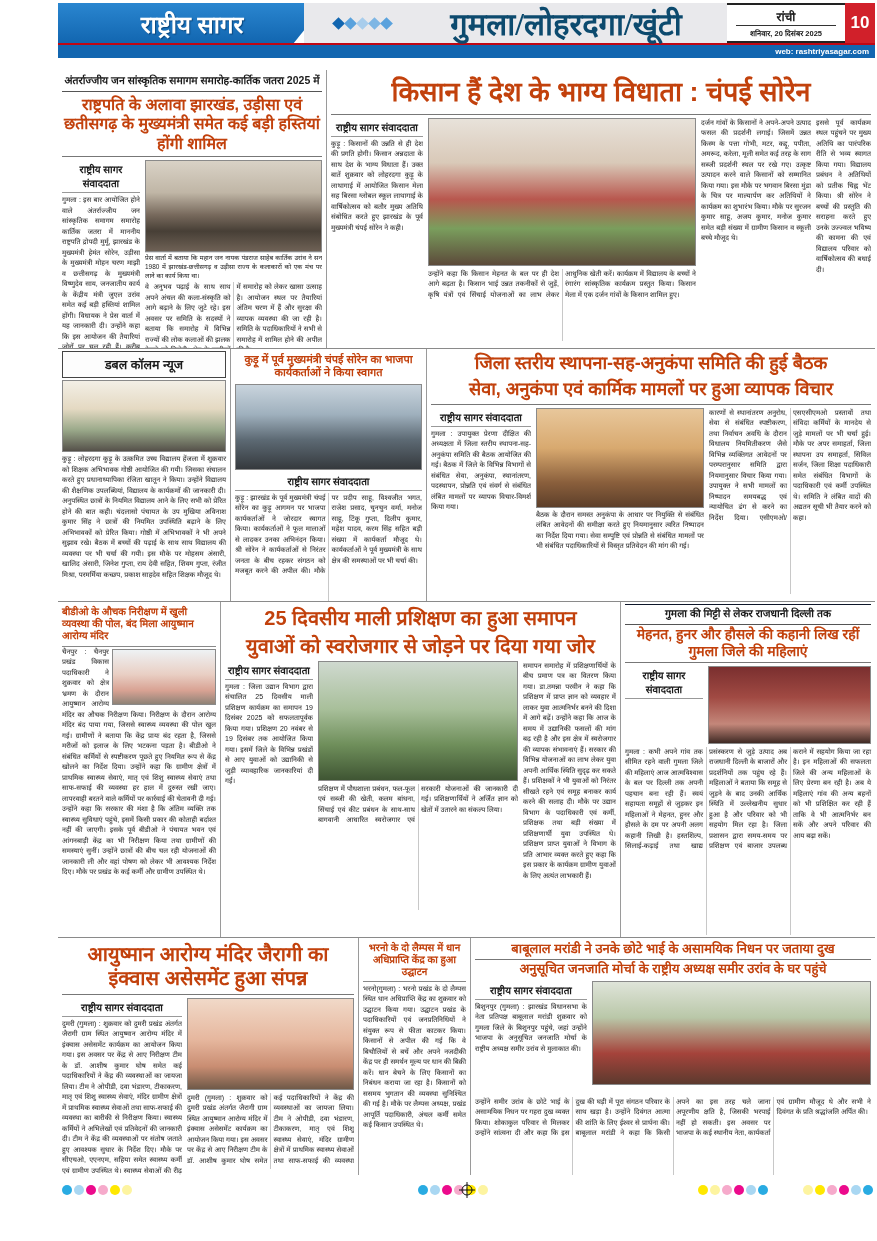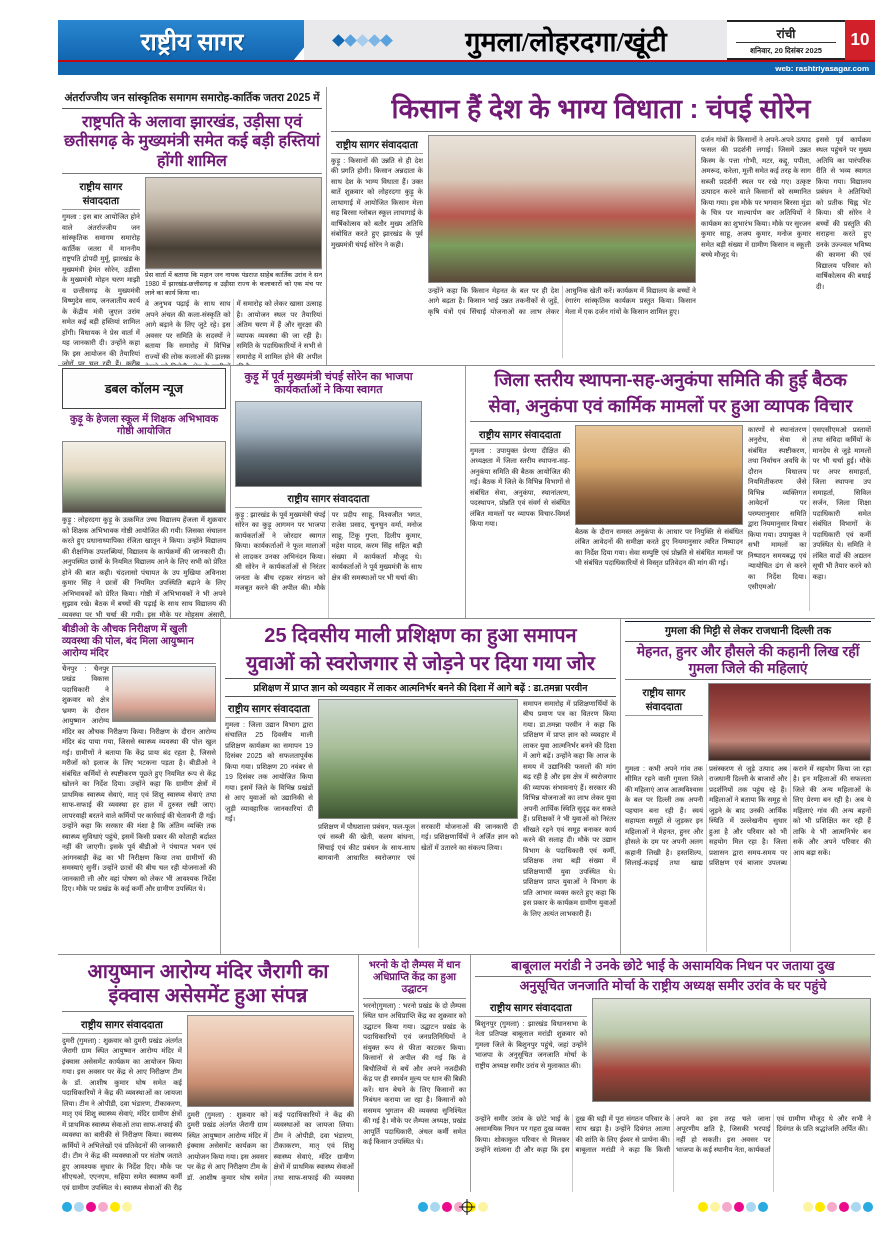--- a/index.html
+++ b/index.html
@@ -2,39 +2,39 @@
 <html lang="hi"><head>
 <meta charset="utf-8">
 <style>
   * { margin:0; padding:0; box-sizing:border-box; }
   html,body { background:#fff; }
   .page {
     position:relative; width:877px; height:1241px; margin:0 auto;
     background:#fff; overflow:hidden;
     font-family:"Liberation Sans","DejaVu Sans",sans-serif; color:#1a1a1a;
   }
-  .content { position:absolute; left:58px; top:20px; width:817px; }
+  .content { position:absolute; left:58px; top:3px; width:817px; }
 
   
   .mast { display:flex; height:40px; width:100%; }
   .mast-left {
     position:relative; width:268px; height:40px;
     background:linear-gradient(180deg,#2a86d0 0%,#1266b0 100%);
     clip-path:polygon(0 0,100% 0,88% 100%,0 100%);
     display:flex; align-items:center; justify-content:center;
   }
   .mast-left .paper-name { color:#fff; font-size:24px; font-weight:bold; text-shadow:1px 1px 1px #08467e; }
   .mast-mid {
     flex:1; background:#e9e9ec; display:flex; align-items:center; position:relative;
     margin-left:-22px; padding-left:30px;
   }
   .diamonds { display:flex; gap:3px; margin-right:14px; }
   .diamonds i { width:9px; height:9px; transform:rotate(45deg); display:inline-block; }
   .d1{background:#1266b0}.d2{background:#5aa2dd}.d3{background:#a8cdec}.d4{background:#7db6e4}
-  .region-title { flex:1; text-align:center; font-size:27px; font-weight:bold; color:#000000; font-family:"Liberation Serif","DejaVu Serif",serif; }
+  .region-title { flex:1; text-align:center; font-size:31px; font-weight:bold; color:#0c4a6e; font-family:"Liberation Serif","DejaVu Serif",serif; }
   .mast-right {
     width:118px; background:#fff; border-top:2px solid #222; border-bottom:2px solid #222;
     display:flex; flex-direction:column; align-items:center; justify-content:center;
   }
   .mast-right .city { font-size:12px; font-weight:bold; border-bottom:1px solid #333; width:84%; text-align:center; }
   .mast-right .date { font-size:7.5px; font-weight:bold; margin-top:2px; }
   .pagebox {
     width:30px; background:#d1202a; color:#fff; display:flex; align-items:center; justify-content:center;
     font-size:17px; font-weight:bold;
   }
@@ -46,21 +46,21 @@
   .webbar span { color:#fff; font-size:8px; font-weight:bold; }
 
   
   .row { display:flex; width:100%; border-top:1px solid #8a8a8a; }
   .blk { overflow:hidden; padding:2px 4px; }
   .vr { border-left:1px solid #9a9a9a; }
   .kicker {
     font-size:10.5px; font-weight:bold; text-align:center; line-height:1.3;
     border-bottom:1px solid #555; padding:2px 0 3px;
   }
-  .hl { font-weight:bold; text-align:center; color:#701a75; line-height:1.22; font-family:"Liberation Sans","DejaVu Sans",sans-serif; }
+  .hl { font-weight:bold; text-align:center; color:#c2410c; line-height:1.22; font-family:"Liberation Sans","DejaVu Sans",sans-serif; }
   .hl-16 { font-size:16px; padding:3px 0; border-bottom:1px solid #777; }
   .hl-27 { font-size:27px; padding:4px 0 5px; border-bottom:1px solid #777; }
   .hl-19 { font-size:18px; padding:2px 0; }
   .hl-21 { font-size:20px; padding:2px 0; }
   .hl-14 { font-size:14px; padding:1px 0; }
   .hl-13 { font-size:13px; padding:1px 0; }
   .hl-11 { font-size:11px; padding:2px 0; }
   .hl-10 { font-size:10px; padding:2px 0; }
   .subhead {
     font-size:9.5px; font-weight:bold; text-align:center;
@@ -74,21 +74,21 @@
     font-size:7px; line-height:1.5; text-align:justify; color:#222;
     word-break:break-word; hyphens:auto;
   }
   .cols2 { column-count:2; column-gap:6px; column-rule:1px solid #c8c8c8; }
   .cols3 { column-count:3; column-gap:6px; column-rule:1px solid #c8c8c8; }
   .cols4 { column-count:4; column-gap:6px; column-rule:1px solid #c8c8c8; }
   .caption { font-size:6.5px; line-height:1.35; text-align:justify; color:#222; padding-top:1px; border-top:1px solid #ddd; }
   .photo { border:1px solid #8a8a8a; width:100%; position:relative; overflow:hidden; }
   .boxtitle {
     border:1px solid #444; text-align:center; font-size:12.5px; font-weight:bold;
-    padding:11px 0; margin-bottom:2px; background:#fdfdfd;
+    padding:4px 0; margin-bottom:2px; background:#fdfdfd;
   }
   .frow { display:flex; gap:5px; }
   .fcol { overflow:hidden; }
 
   
   .ph-press  { background:linear-gradient(180deg,#d9d2c6 0%,#c0b6a6 35%,#77695c 60%,#473f36 78%,#6e6155 100%); }
   .ph-mela   { background:linear-gradient(180deg,#e8e2da 0%,#d9c9b8 30%,#b8574e 55%,#7a9e5d 75%,#5c4a3a 100%); }
   .ph-school { background:linear-gradient(180deg,#f3efe6 0%,#e4d9c2 40%,#9aa98a 70%,#55514a 100%); }
   .ph-street { background:linear-gradient(180deg,#c9d4dd 0%,#9fb0bd 35%,#5d6a74 65%,#35393d 100%); }
   .ph-office { background:linear-gradient(180deg,#e8c79b 0%,#d8a96f 40%,#8a5f3c 75%,#5d3f2a 100%); }
@@ -171,33 +171,32 @@
           <div class="fcol" style="flex:1;">
             <div class="body" style="height:228px;">इससे पूर्व कार्यक्रम स्थल पहुंचने पर मुख्य अतिथि का पारंपरिक रीति से भव्य स्वागत किया गया। विद्यालय प्रबंधन ने अतिथियों को प्रतीक चिह्न भेंट किया। श्री सोरेन ने बच्चों की प्रस्तुति की सराहना करते हुए उनके उज्ज्वल भविष्य की कामना की एवं विद्यालय परिवार को वार्षिकोत्सव की बधाई दी।</div>
           </div>
         </div>
       </div>
     </div>
 
     <div class="row" style="height:253px;">
       <div class="blk" style="width:172px;">
         <div class="boxtitle">डबल कॉलम न्यूज</div>
-        <div class="hl hl-10">कुड़ू के हेजला स्कूल में शिक्षक अभिभावक गोष्ठी आयोजित</div>
         <div class="photo ph-school" style="height:72px; margin:2px 0;"></div>
         <div class="body" style="height:148px;">कुड़ू : लोहरदगा कुड़ू के उत्क्रमित उच्च विद्यालय हेंजला में शुक्रवार को शिक्षक अभिभावक गोष्ठी आयोजित की गयी। जिसका संचालन करते हुए प्रधानाध्यापिका रंजिता खातून ने किया। उन्होंने विद्यालय की शैक्षणिक उपलब्धियां, विद्यालय के कार्यक्रमों की जानकारी दी। अनुपस्थित छात्रों के नियमित विद्यालय आने के लिए सभी को प्रेरित होने की बात कही। चंदलासो पंचायत के उप मुखिया अविनाश कुमार सिंह ने छात्रों की नियमित उपस्थिति बढ़ाने के लिए अभिभावकों को प्रेरित किया। गोष्ठी में अभिभावकों ने भी अपने सुझाव रखे। बैठक में बच्चों की पढ़ाई के साथ साथ विद्यालय की व्यवस्था पर भी चर्चा की गयी। इस मौके पर मोहसम अंसारी, खालिद अंसारी, जिनेश गुप्ता, राय देवी सहित, शिवम गुप्ता, रंजीत मिश्रा, परमर्मिया कच्छप, प्रकाश साहदेव सहित शिक्षक मौजूद थे।</div>
       </div>
 
       <div class="blk vr" style="width:196px;">
         <div class="hl hl-11">कुड़ू में पूर्व मुख्यमंत्री चंपई सोरेन का भाजपा कार्यकर्ताओं ने किया स्वागत</div>
         <div class="photo ph-street" style="height:86px; margin:2px 0;"></div>
         <div class="byline">राष्ट्रीय सागर संवाददाता</div>
         <div class="body cols2" style="height:128px;">कुड़ू : झारखंड के पूर्व मुख्यमंत्री चंपई सोरेन का कुड़ू आगमन पर भाजपा कार्यकर्ताओं ने जोरदार स्वागत किया। कार्यकर्ताओं ने फूल मालाओं से लादकर उनका अभिनंदन किया। श्री सोरेन ने कार्यकर्ताओं से निरंतर जनता के बीच रहकर संगठन को मजबूत करने की अपील की। मौके पर प्रदीप साहू, विश्वजीत भगत, राजेश प्रसाद, चुनचुन वर्मा, मनोज साहू, टिंकू गुप्ता, दिलीप कुमार, महेश यादव, करम सिंह सहित बड़ी संख्या में कार्यकर्ता मौजूद थे। कार्यकर्ताओं ने पूर्व मुख्यमंत्री के साथ क्षेत्र की समस्याओं पर भी चर्चा की।</div>
       </div>
 
-      <div class="blk vr" style="flex:1;margin-left:39px;">
+      <div class="blk vr" style="flex:1;">
         <div class="hl hl-19">जिला स्तरीय स्थापना-सह-अनुकंपा समिति की हुई बैठक</div>
         <div class="hl hl-19" style="border-bottom:1px solid #777; padding-bottom:3px;">सेवा, अनुकंपा एवं कार्मिक मामलों पर हुआ व्यापक विचार</div>
         <div class="frow" style="margin-top:3px;">
           <div class="fcol" style="width:100px;">
             <div class="byline">राष्ट्रीय सागर संवाददाता</div>
             <div class="body" style="height:172px;">गुमला : उपायुक्त प्रेरणा दीक्षित की अध्यक्षता में जिला स्तरीय स्थापना-सह-अनुकंपा समिति की बैठक आयोजित की गई। बैठक में जिले के विभिन्न विभागों से संबंधित सेवा, अनुकंपा, स्थानांतरण, पदस्थापन, प्रोन्नति एवं संवर्ग से संबंधित लंबित मामलों पर व्यापक विचार-विमर्श किया गया।</div>
           </div>
           <div class="fcol" style="width:168px;">
             <div class="photo ph-office" style="height:100px;"></div>
             <div class="body" style="height:82px; margin-top:2px;">बैठक के दौरान समस्त अनुकंपा के आधार पर नियुक्ति से संबंधित लंबित आवेदनों की समीक्षा करते हुए नियमानुसार त्वरित निष्पादन का निर्देश दिया गया। सेवा सम्पुष्टि एवं प्रोन्नति से संबंधित मामलों पर भी संबंधित पदाधिकारियों से विस्तृत प्रतिवेदन की मांग की गई।</div>
@@ -212,21 +211,20 @@
     <div class="row" style="height:336px;">
       <div class="blk" style="width:162px;">
         <div class="hl hl-10" style="text-align:left; border-bottom:1px solid #888; padding-bottom:3px;">बीडीओ के औचक निरीक्षण में खुली व्यवस्था की पोल, बंद मिला आयुष्मान आरोग्य मंदिर</div>
         <div class="photo ph-bldg" style="width:104px; height:56px; float:right; margin:2px 0 2px 3px;"></div>
         <div class="body" style="height:295px;">चैनपुर : चैनपुर प्रखंड विकास पदाधिकारी ने शुक्रवार को क्षेत्र भ्रमण के दौरान आयुष्मान आरोग्य मंदिर का औचक निरीक्षण किया। निरीक्षण के दौरान आरोग्य मंदिर बंद पाया गया, जिससे स्वास्थ्य व्यवस्था की पोल खुल गई। ग्रामीणों ने बताया कि केंद्र प्रायः बंद रहता है, जिससे मरीजों को इलाज के लिए भटकना पड़ता है। बीडीओ ने संबंधित कर्मियों से स्पष्टीकरण पूछते हुए नियमित रूप से केंद्र खोलने का निर्देश दिया। उन्होंने कहा कि ग्रामीण क्षेत्रों में प्राथमिक स्वास्थ्य सेवाएं, मातृ एवं शिशु स्वास्थ्य सेवाएं तथा साफ-सफाई की व्यवस्था हर हाल में दुरुस्त रखी जाए। लापरवाही बरतने वाले कर्मियों पर कार्रवाई की चेतावनी दी गई। उन्होंने कहा कि सरकार की मंशा है कि अंतिम व्यक्ति तक स्वास्थ्य सुविधाएं पहुंचे, इसमें किसी प्रकार की कोताही बर्दाश्त नहीं की जाएगी। इसके पूर्व बीडीओ ने पंचायत भवन एवं आंगनबाड़ी केंद्र का भी निरीक्षण किया तथा ग्रामीणों की समस्याएं सुनीं। उन्होंने छात्रों की बीच चल रही योजनाओं की जानकारी ली और वहां पोषण को लेकर भी आवश्यक निर्देश दिए। मौके पर प्रखंड के कई कर्मी और ग्रामीण उपस्थित थे।</div>
       </div>
 
       <div class="blk vr" style="width:400px;">
         <div class="hl hl-21">25 दिवसीय माली प्रशिक्षण का हुआ समापन</div>
         <div class="hl hl-21">युवाओं को स्वरोजगार से जोड़ने पर दिया गया जोर</div>
-        <div class="subhead">प्रशिक्षण में प्राप्त ज्ञान को व्यवहार में लाकर आत्मनिर्भर बनने की दिशा में आगे बढ़ें : डा.तमन्ना परवीन</div>
         <div class="frow">
           <div class="fcol" style="width:88px;">
             <div class="byline">राष्ट्रीय सागर संवाददाता</div>
             <div class="body" style="height:238px;">गुमला : जिला उद्यान विभाग द्वारा संचालित 25 दिवसीय माली प्रशिक्षण कार्यक्रम का समापन 19 दिसंबर 2025 को सफलतापूर्वक किया गया। प्रशिक्षण 20 नवंबर से 19 दिसंबर तक आयोजित किया गया। इसमें जिले के विभिन्न प्रखंडों से आए युवाओं को उद्यानिकी से जुड़ी व्यावहारिक जानकारियां दी गईं।</div>
           </div>
           <div class="fcol" style="width:200px;">
             <div class="photo ph-garden" style="height:120px;"></div>
             <div class="body cols2" style="height:126px; margin-top:3px;">प्रशिक्षण में पौधशाला प्रबंधन, फल-फूल एवं सब्जी की खेती, कलम बांधना, सिंचाई एवं कीट प्रबंधन के साथ-साथ बागवानी आधारित स्वरोजगार एवं सरकारी योजनाओं की जानकारी दी गई। प्रशिक्षणार्थियों ने अर्जित ज्ञान को खेतों में उतारने का संकल्प लिया।</div>
           </div>
           <div class="fcol" style="flex:1;">

